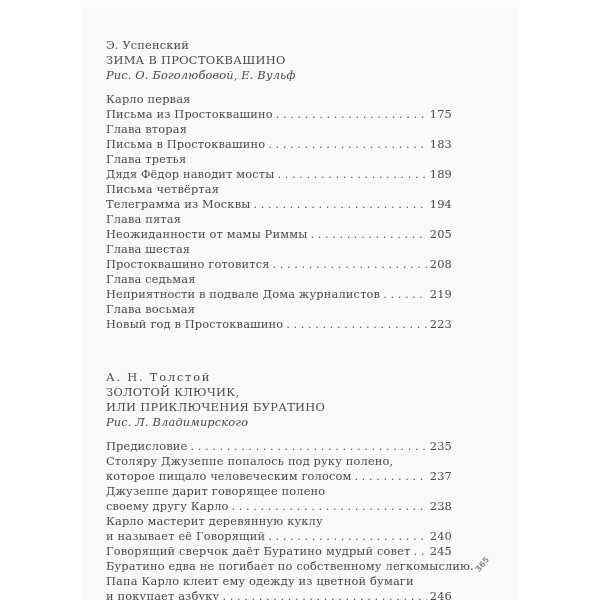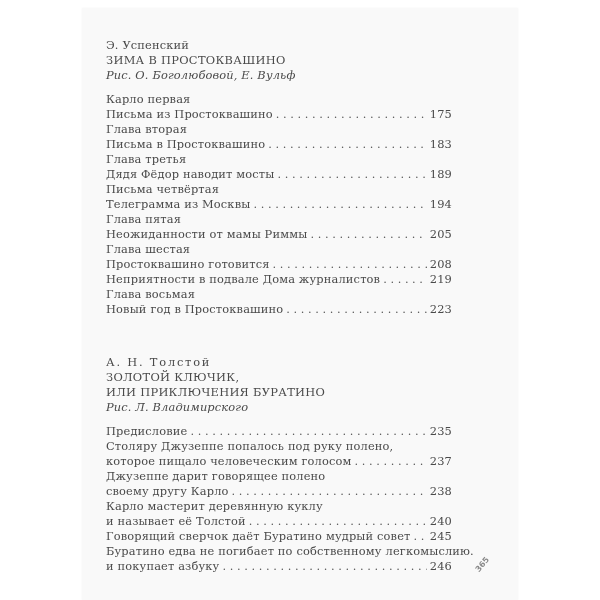--- a/index.html
+++ b/index.html
@@ -161,20 +161,21 @@
       </div>
       <div class="entry chapter">
         <div class="lead">Глава шестая</div>
         <div class="line">
             <span class="text">Простоквашино готовится</span>
             <span class="dots"></span>
             <span class="page-num">208</span>
           </div>
       </div>
       <div class="entry chapter">
+        <div class="lead">Глава седьмая</div>
         <div class="line">
             <span class="text">Неприятности в подвале Дома журналистов</span>
             <span class="dots"></span>
             <span class="page-num">219</span>
           </div>
       </div>
       <div class="entry chapter">
         <div class="lead">Глава восьмая</div>
         <div class="line">
             <span class="text">Новый год в Простоквашино</span>
@@ -213,36 +214,37 @@
         <div class="lead">Джузеппе дарит говорящее полено</div>
         <div class="line">
             <span class="text">своему другу Карло</span>
             <span class="dots"></span>
             <span class="page-num">238</span>
           </div>
       </div>
       <div class="entry">
         <div class="lead">Карло мастерит деревянную куклу</div>
         <div class="line">
-            <span class="text">и называет её Толстой</span>
+            <span class="text">и называет её Говорящий</span>
             <span class="dots"></span>
             <span class="page-num">240</span>
           </div>
       </div>
       <div class="entry">
         <div class="line">
             <span class="text">Говорящий сверчок даёт Буратино мудрый совет</span>
             <span class="dots"></span>
             <span class="page-num">245</span>
           </div>
       </div>
       <div class="entry">
         <div class="plain">Буратино едва не погибает по собственному легкомыслию.</div>
       </div>
       <div class="entry">
+        <div class="lead">Папа Карло клеит ему одежду из цветной бумаги</div>
         <div class="line">
             <span class="text">и покупает азбуку</span>
             <span class="dots"></span>
             <span class="page-num">246</span>
           </div>
       </div>
     </div>
   </div>
 </div>
 

